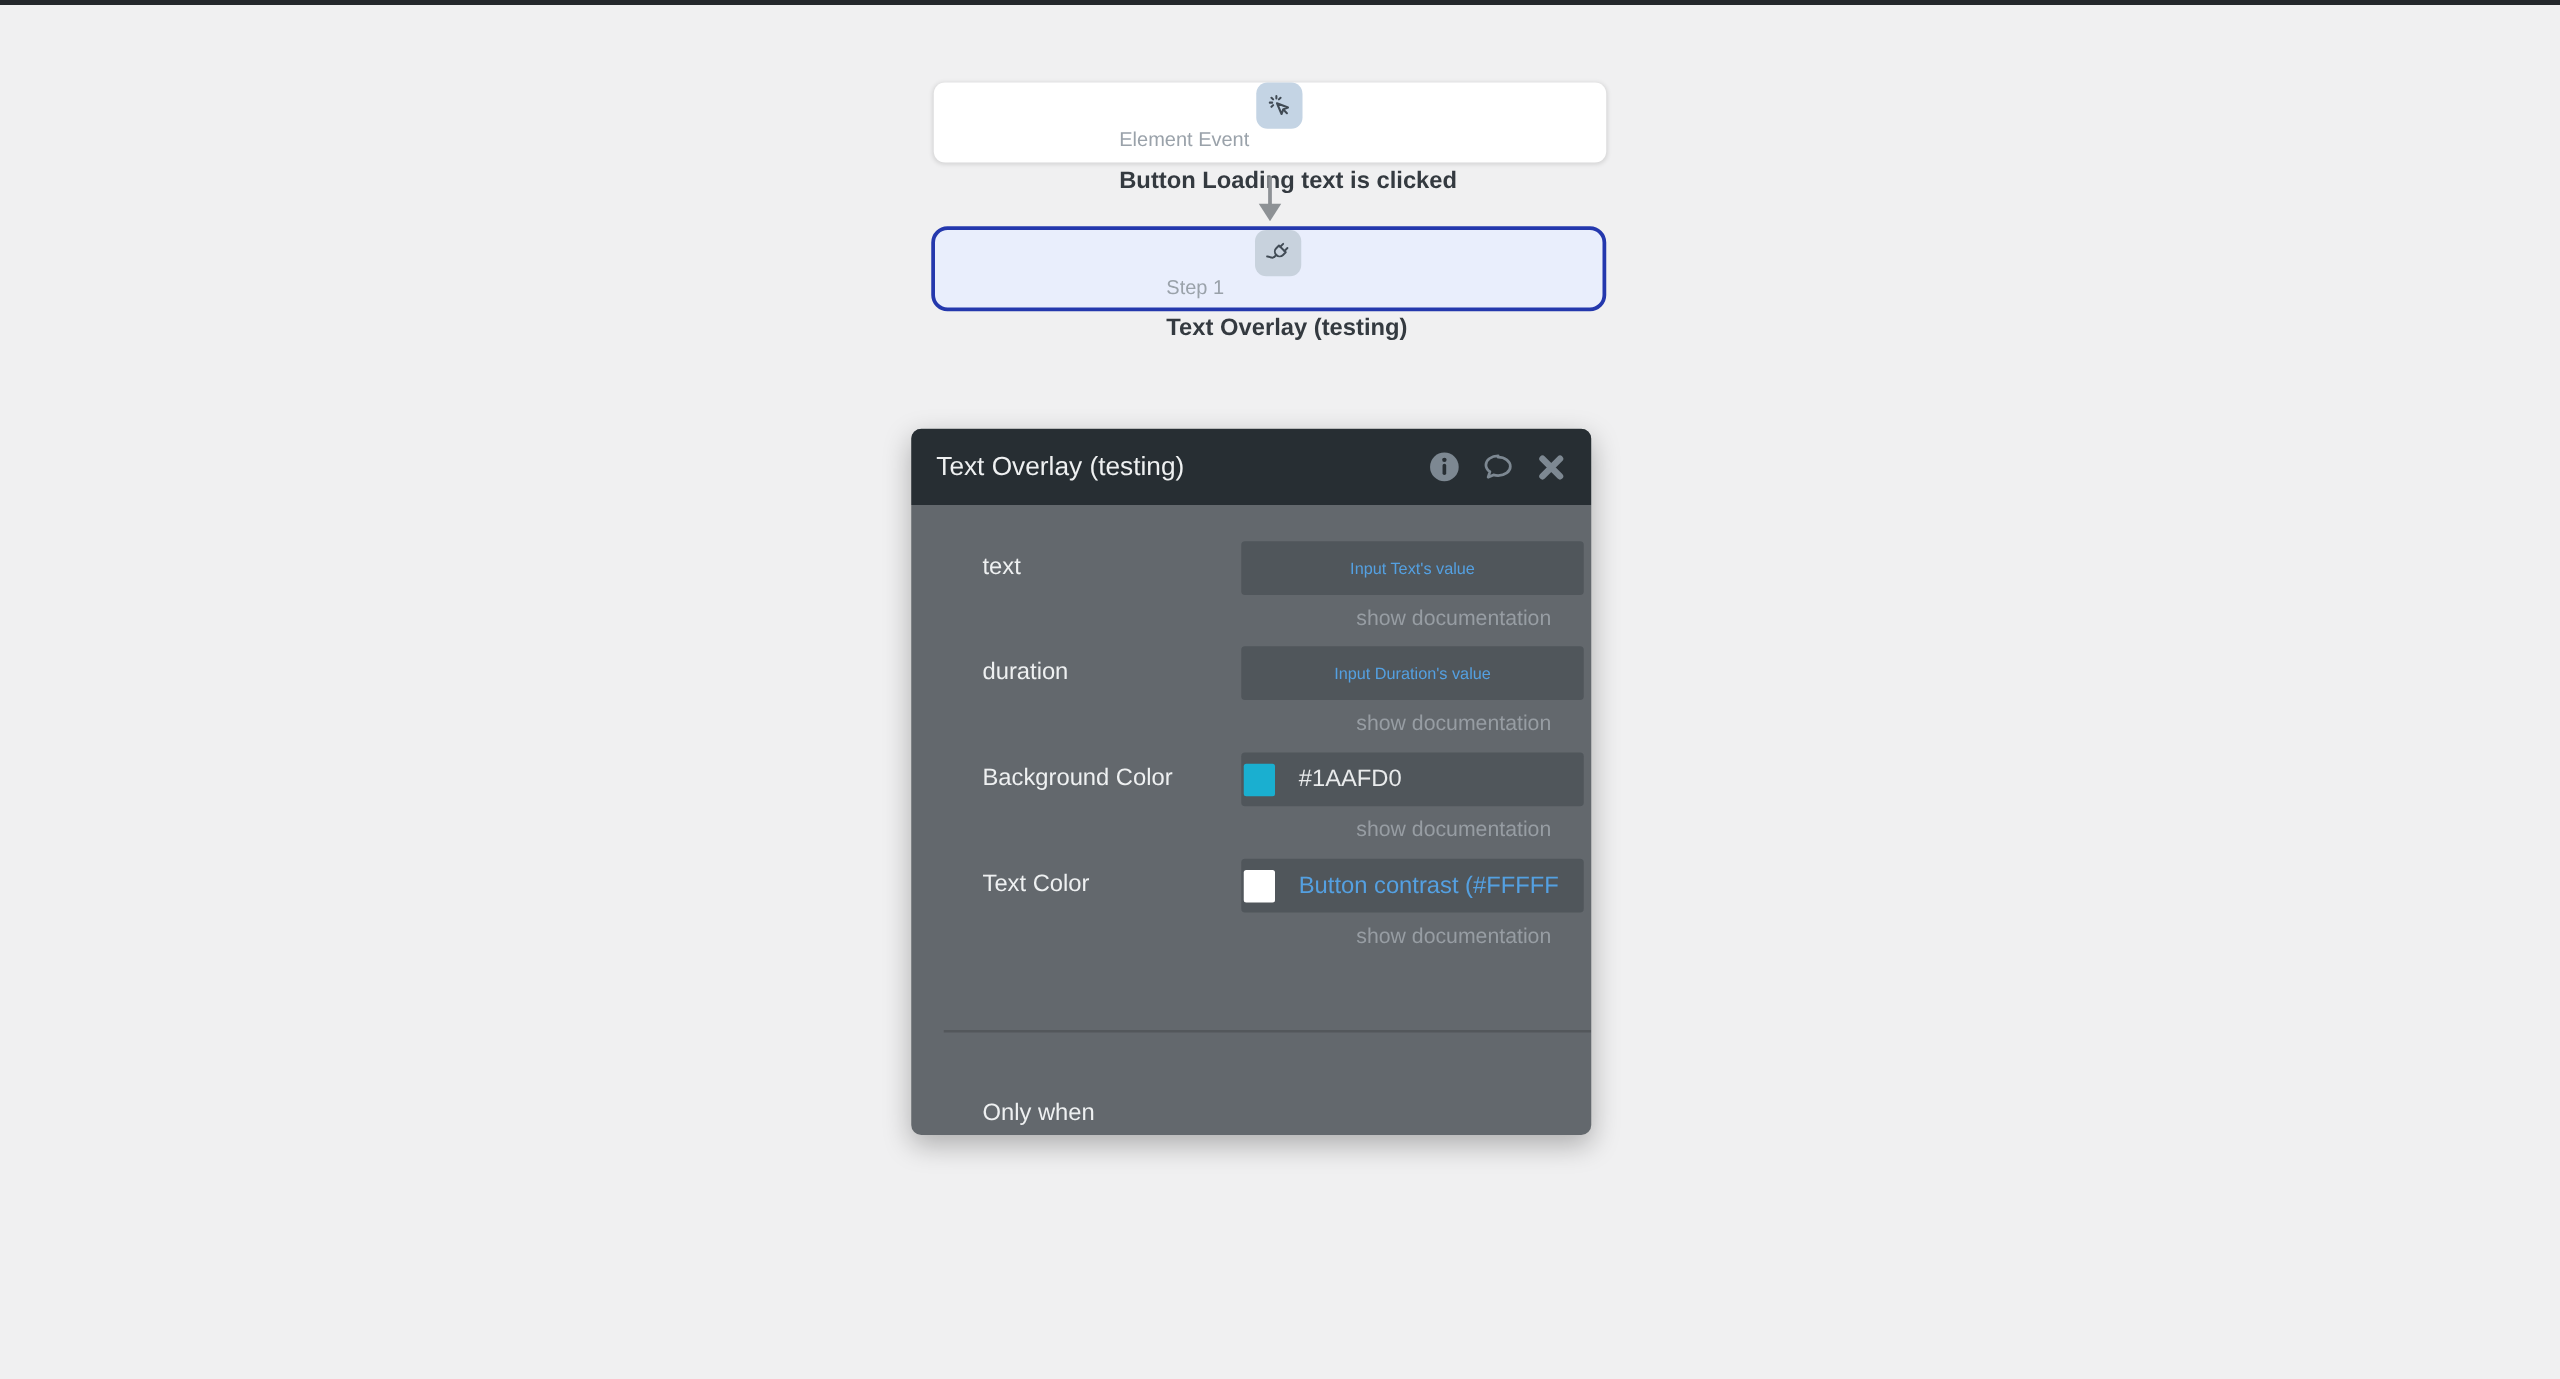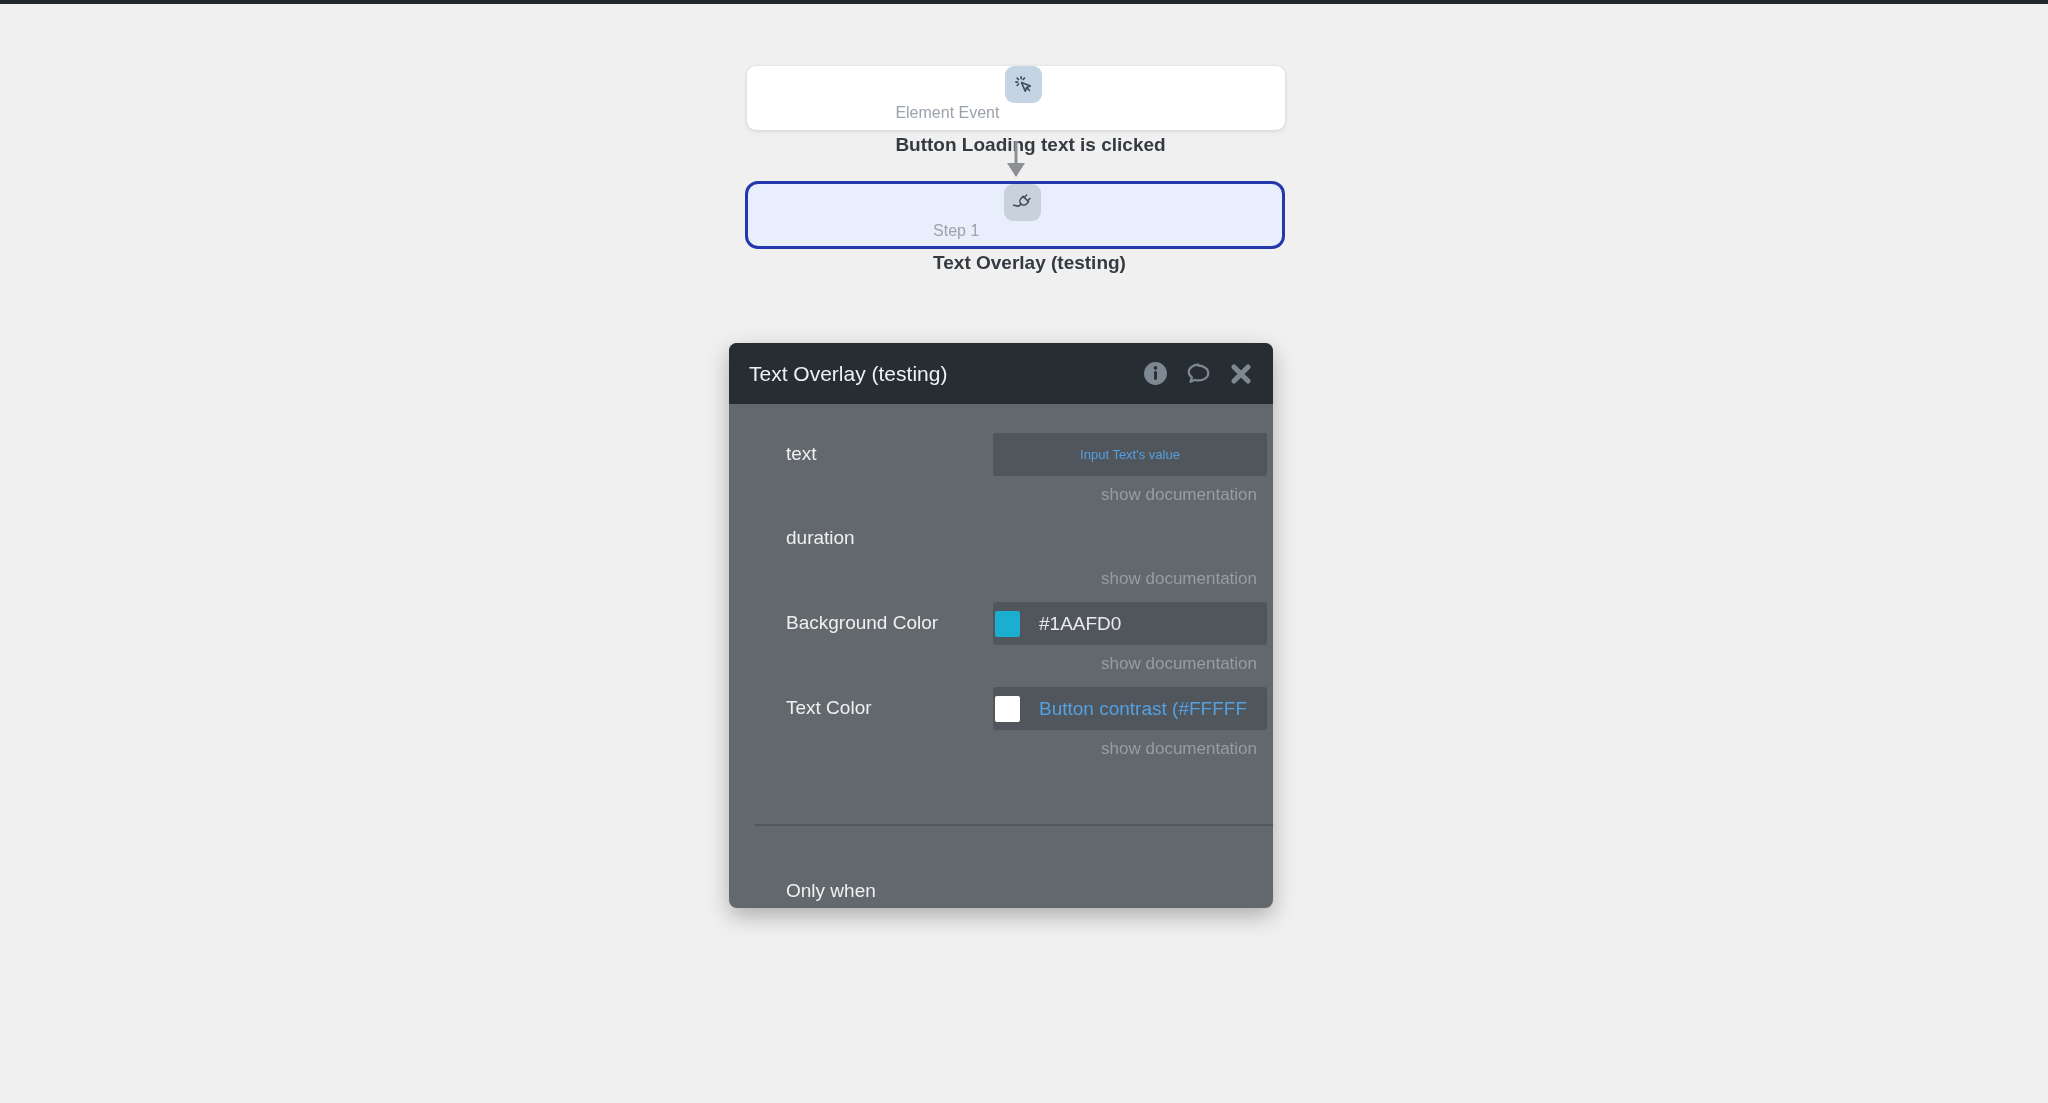--- a/index.html
+++ b/index.html
@@ -58,21 +58,21 @@
     background:#50565b;border-radius:3px;display:flex;align-items:center;
     overflow:hidden;white-space:nowrap;cursor:pointer;
   }
   .field-input.expression{justify-content:center;}
   .expr-text{color:#54a0e1;font-size:13px;}
   .color-input{padding-left:2px;}
   .swatch{width:25px;height:26px;border-radius:2px;flex:0 0 25px;margin-right:19px;}
   .color-value{font-size:19px;color:#e9ebec;}
   .color-value.link{color:#54a0e1;}
   .doc-link{
-    position:absolute;right:16px;top:52px;font-size:17px;color:#979da3;cursor:pointer;
+    position:absolute;right:32px;top:52px;font-size:17px;color:#979da3;cursor:pointer;
   }
 
   .section-divider{
     position:absolute;left:0;right:0;top:420px;height:2px;background:rgba(0,0,0,.16);
   }
 
   .onlywhen-label{position:absolute;left:31px;top:476px;font-size:19px;color:#eef0f1;}
   .onlywhen-input{
     position:absolute;left:157px;top:444px;width:355px;height:47px;box-sizing:border-box;
     background:#54595e;border-radius:3px;display:flex;align-items:center;padding-left:12px;
@@ -158,20 +158,23 @@
     <div class="field-row" style="top:29px">
       <div class="field-label">text</div>
       <div class="field-input expression">
         <span class="expr-text">Input Text's value</span>
       </div>
       <div class="doc-link">show documentation</div>
     </div>
 
     <div class="field-row" style="top:113px">
       <div class="field-label">duration</div>
+      <div class="field-input expression">
+        <span class="expr-text">Input Duration's value</span>
+      </div>
       <div class="doc-link">show documentation</div>
     </div>
 
     <div class="field-row" style="top:198px">
       <div class="field-label">Background Color</div>
       <div class="field-input color-input">
         <span class="swatch" style="background: rgb(26, 175, 208);"></span>
         <span class="color-value">#1AAFD0</span>
       </div>
       <div class="doc-link">show documentation</div>

